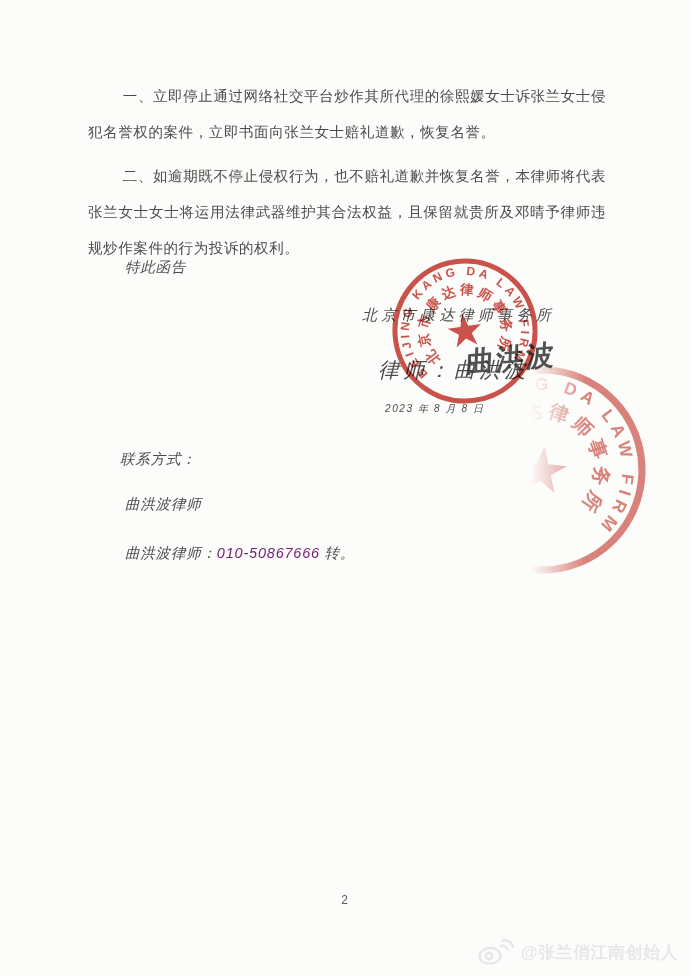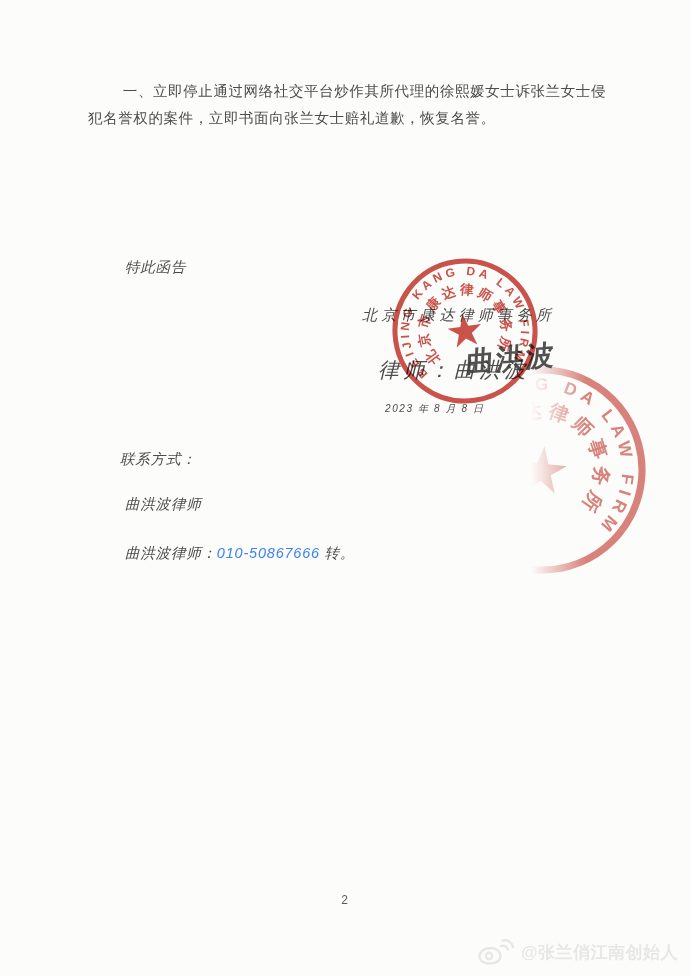--- a/index.html
+++ b/index.html
@@ -7,28 +7,28 @@
     position:relative;
     width:690px;height:976px;
     margin:0 auto;
     background:#fcfcfa;
     overflow:hidden;
     font-family:"Liberation Serif","DejaVu Serif",serif;
     color:#4c4c4c;
   }
   .body-par{
     position:absolute;left:88px;width:518px;
-    font-size:14.5px;line-height:27px;letter-spacing:.6px;
+    font-size:14.5px;line-height:36px;letter-spacing:.6px;
     text-indent:2.4em;text-align:justify;margin:0;
   }
   .line{position:absolute;margin:0;font-size:14.5px;letter-spacing:.8px;white-space:nowrap;font-style:italic;}
   .firm-line{letter-spacing:4.3px;font-size:15px;}
   .lawyer-line{letter-spacing:4.3px;font-size:21px;}
   .date-line{font-family:"Liberation Sans","Liberation Serif",sans-serif;font-size:10px;letter-spacing:1.6px;}
-  .num{font-family:"Liberation Sans","DejaVu Sans",sans-serif;font-size:14.5px;color:#3b82f6;}
+  .num{font-family:"Liberation Sans","DejaVu Sans",sans-serif;font-size:14.5px;color:#701a75;}
   .signature{
     position:absolute;left:466px;top:340px;margin:0;
     font-size:28px;font-weight:600;color:#3f3f3f;
     transform:rotate(-5deg) skewX(-8deg);
     letter-spacing:2px;opacity:.9;white-space:nowrap;
   }
   .stamp{position:absolute;mix-blend-mode:multiply;}
   .stamp-main{left:388px;top:254px;opacity:.92;}
   .stamp-ghost{left:432px;top:360px;opacity:.75;}
   .page-number{
@@ -46,20 +46,21 @@
   }
   .stamp text{font-family:"Liberation Sans","DejaVu Sans",sans-serif;font-weight:700;}
 </style>
 </head>
 <body>
 
 <div class="page">
 
   <p class="body-par" style="top:78px">一、立即停止通过网络社交平台炒作其所代理的徐熙媛女士诉张兰女士侵犯名誉权的案件，立即书面向张兰女士赔礼道歉，恢复名誉。</p>
 
+  <p class="body-par" style="top:158px">二、如逾期既不停止侵权行为，也不赔礼道歉并恢复名誉，本律师将代表张兰女士女士将运用法律武器维护其合法权益，且保留就贵所及邓晴予律师违规炒作案件的行为投诉的权利。</p>
 
   <p class="line" style="left:125px;top:258px">特此函告</p>
 
   <p class="line firm-line" style="left:362px;top:306px">北京市康达律师事务所</p>
 
   <p class="line lawyer-line" style="left:378px;top:356px">律师：曲洪波</p>
 
   <p class="signature">曲洪波</p>
 
   <p class="line date-line" style="left:385px;top:402px">2023 年 8 月 8 日</p>

